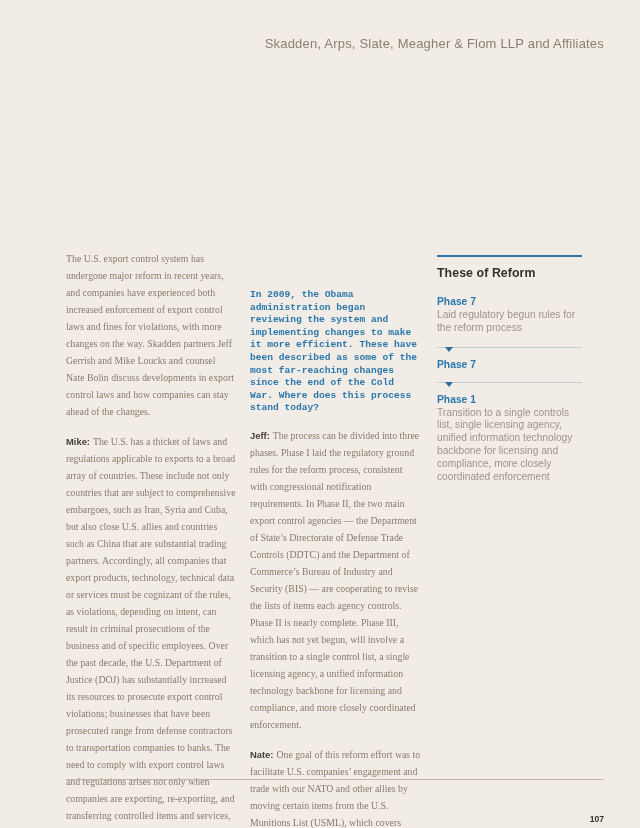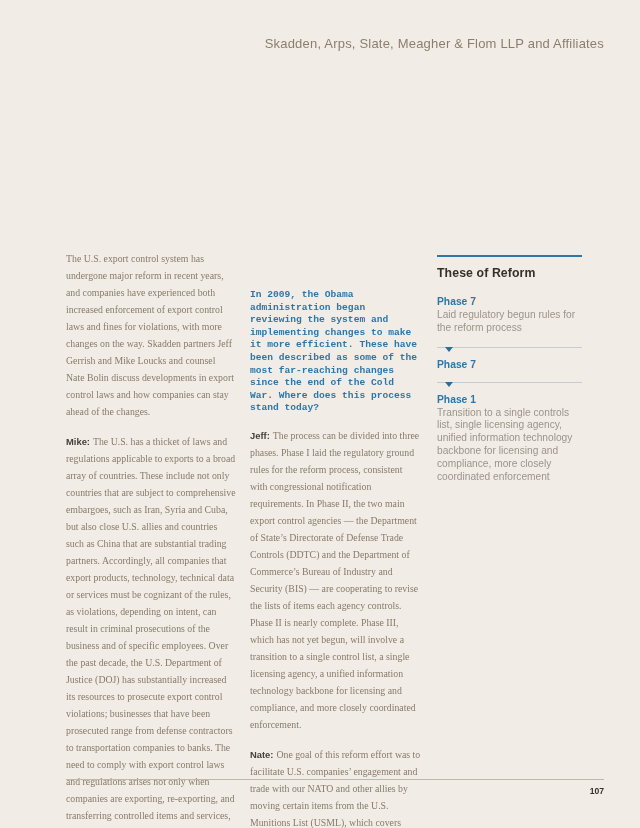--- a/index.html
+++ b/index.html
@@ -101,21 +101,21 @@
   .footer-rule {
     position: absolute;
     left: 66px;
     right: 36px;
     top: 779px;
     border-top: 1px solid #bfb7ab;
   }
   .page-number {
     position: absolute;
     right: 36px;
-    top: 786px;
+    top: 814px;
     font-size: 8.6px;
     font-weight: bold;
     color: #35302a;
   }
 </style>
 </head>
 <body>
 
 <div class="header">Skadden, Arps, Slate, Meagher &amp; Flom LLP and Affiliates</div>
 

